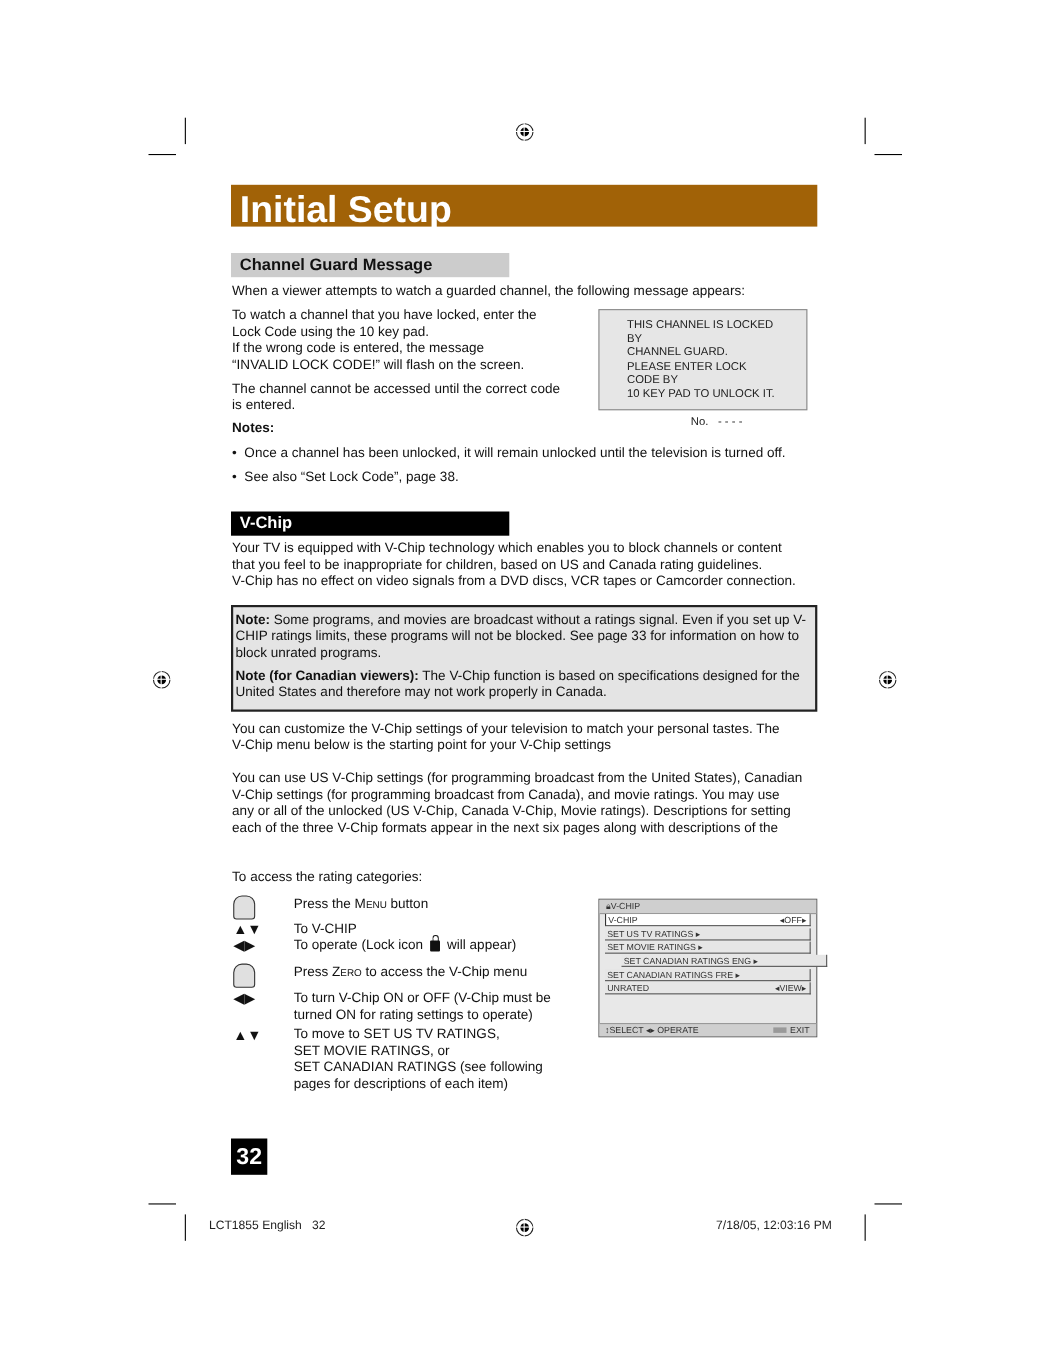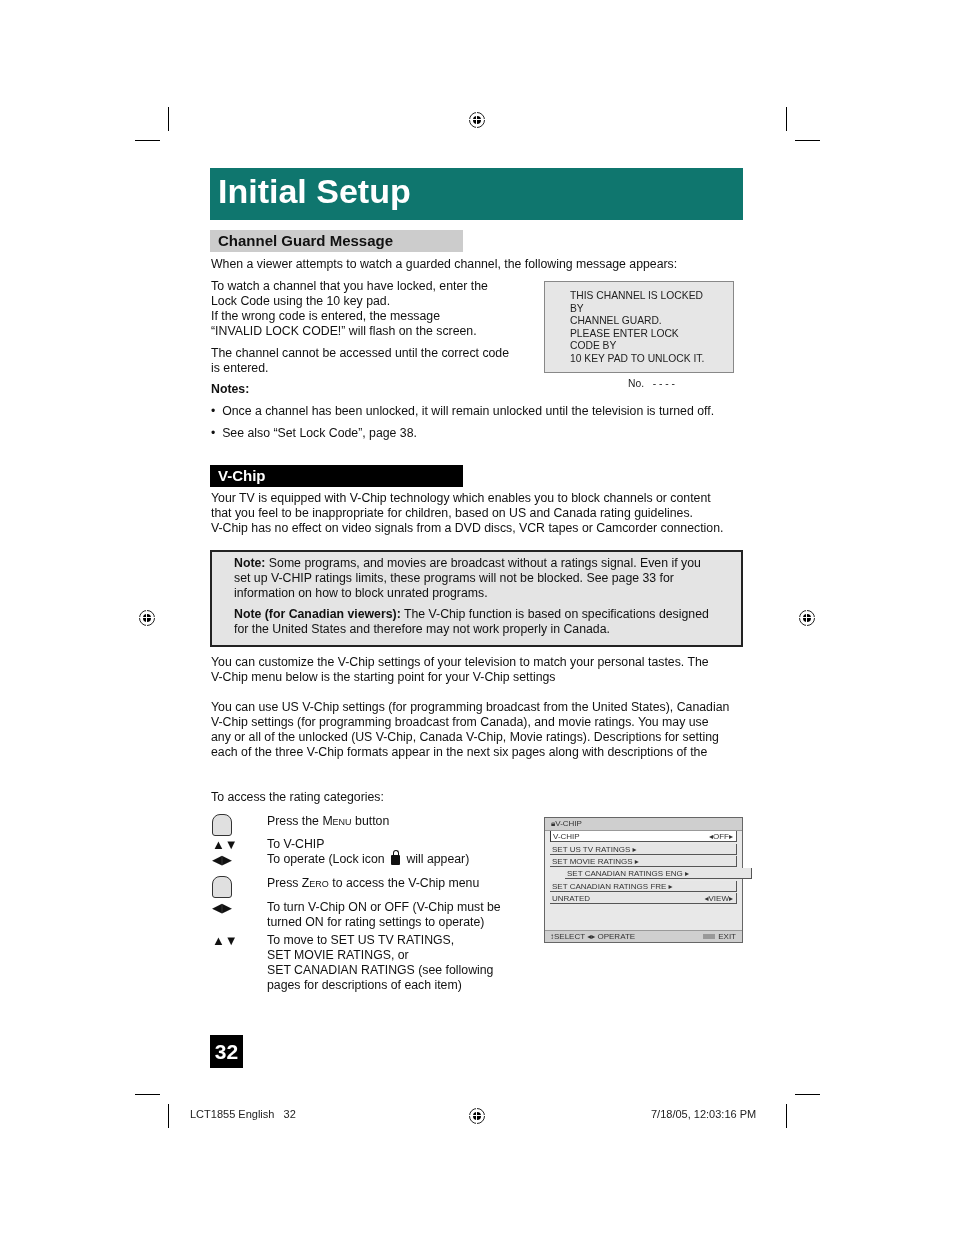--- a/index.html
+++ b/index.html
@@ -5,31 +5,31 @@
   html, body { margin:0; padding:0; }
   body { width:954px; height:1235px; background:#ffffff; position:relative; overflow:hidden;
          font-family:"Liberation Sans", sans-serif; color:#111; }
   .abs { position:absolute; }
   .crop-v { position:absolute; width:1px; background:#000; }
   .crop-h { position:absolute; height:1px; background:#000; }
   .reg { position:absolute; width:14px; height:14px; border:1px solid #222; border-radius:50%; }
   .reg::before { content:""; position:absolute; left:3px; top:3px; width:8px; height:8px; border-radius:50%; background:#000; }
   .reg::after { content:""; position:absolute; left:6px; top:-3px; width:1px; height:20px; background:#fff; box-shadow:0 0 0 0 #fff; }
   .reg .hbar { position:absolute; left:-3px; top:6px; width:20px; height:1px; background:#fff; }
-  .title-bar { left:210px; top:168px; width:533px; height:52px; background:#0f766e; color:#fff;
+  .title-bar { left:210px; top:168px; width:533px; height:38px; background:#a16207; color:#fff;
                font-weight:bold; font-size:34px; line-height:47px; padding-left:8px; box-sizing:border-box; }
   .sec-gray { left:210px; top:230px; width:253px; height:22px; background:#cccccc; font-weight:bold;
               font-size:15px; line-height:22px; padding-left:8px; box-sizing:border-box; }
   .sec-black { left:210px; top:465px; width:253px; height:22px; background:#000; color:#fff; font-weight:bold;
                font-size:15px; line-height:22px; padding-left:8px; box-sizing:border-box; }
   .p { font-size:12.3px; line-height:15px; }
   .lockbox { left:544px; top:281px; width:190px; height:92px; background:#e6e6e6; border:1px solid #888;
              box-sizing:border-box; padding:8px 25px; font-size:10.3px; line-height:12.6px; color:#222; }
   .notebox { left:210px; top:550px; width:533px; height:97px; background:#e4e4e4; border:2px solid #222;
-             box-sizing:border-box; padding:4px 22px; font-size:12.3px; line-height:15px; }
+             box-sizing:border-box; padding:4px 2px; font-size:12.3px; line-height:15px; }
   .notebox p { margin:0 0 6px 0; }
   .step-icon { position:absolute; left:212px; width:40px; font-size:13px; }
   .step-text { position:absolute; left:267px; font-size:12.3px; line-height:15px; }
   .sc { font-variant:small-caps; }
   .menu { left:544px; top:817px; width:199px; height:126px; background:#e8e8e8; border:1px solid #666; box-sizing:border-box;
           font-size:8px; color:#333; }
   .menu .hdr { height:12px; background:#cfcfcf; border-bottom:1px solid #999; padding-left:6px; line-height:12px; }
   .menu .row { position:absolute; left:5px; width:187px; height:11px; border:1px solid #555; border-top:none; border-left:none;
                background:#e6e6e6; line-height:11px; padding-left:2px; box-sizing:border-box; }
   .menu .row.sel { background:#fff; border-left:1px solid #333; }

